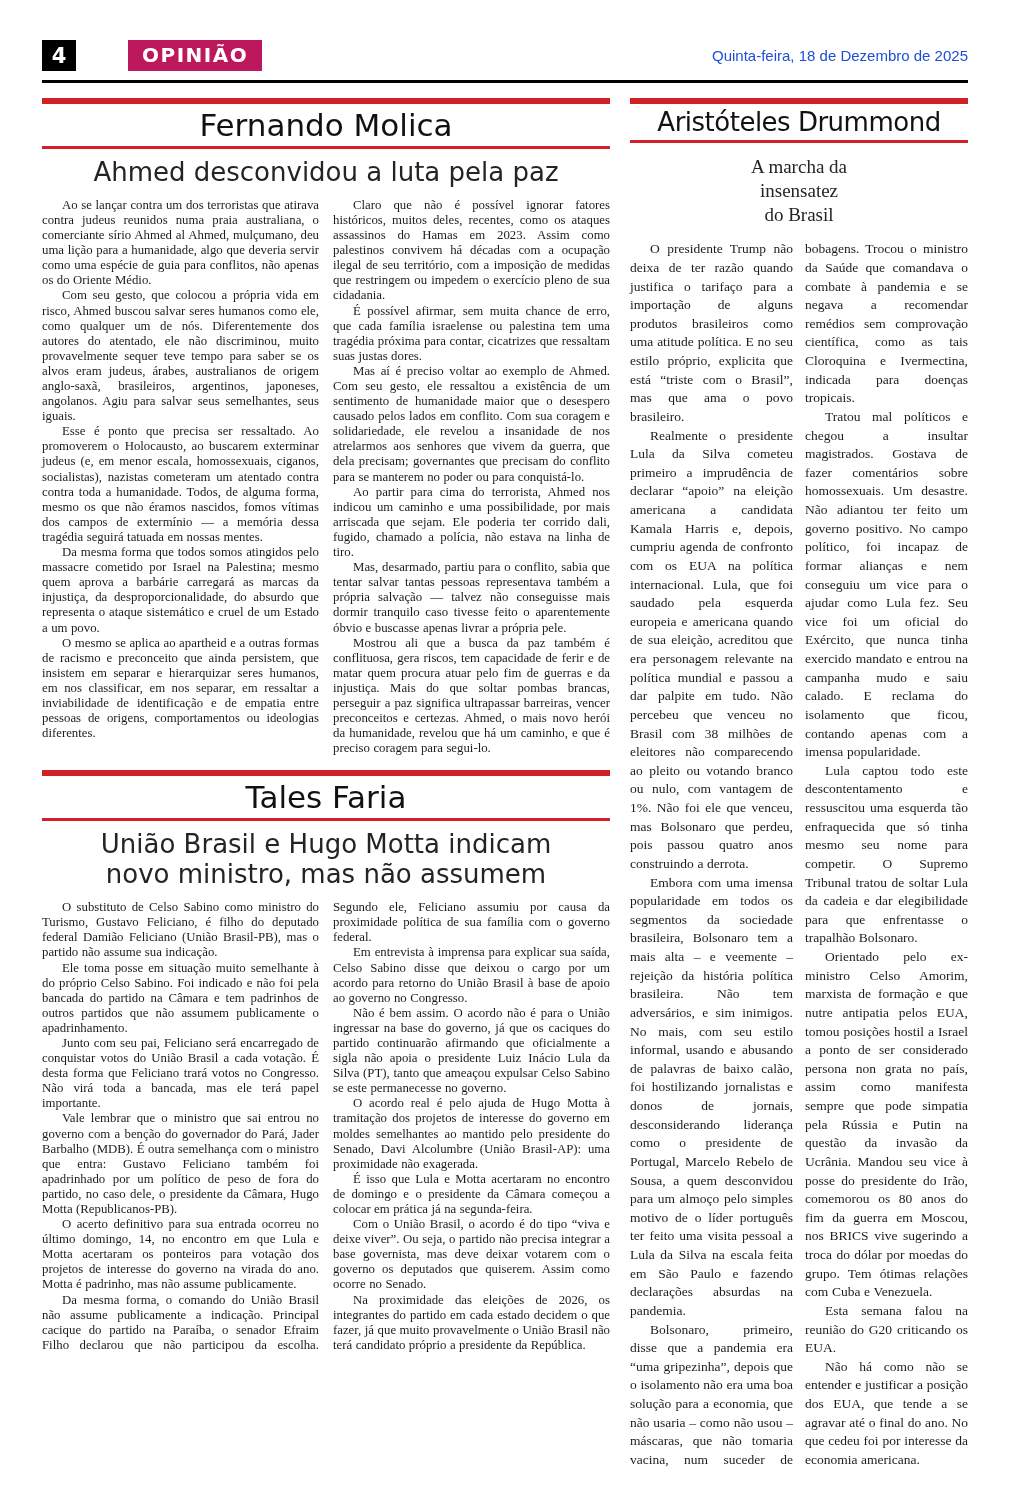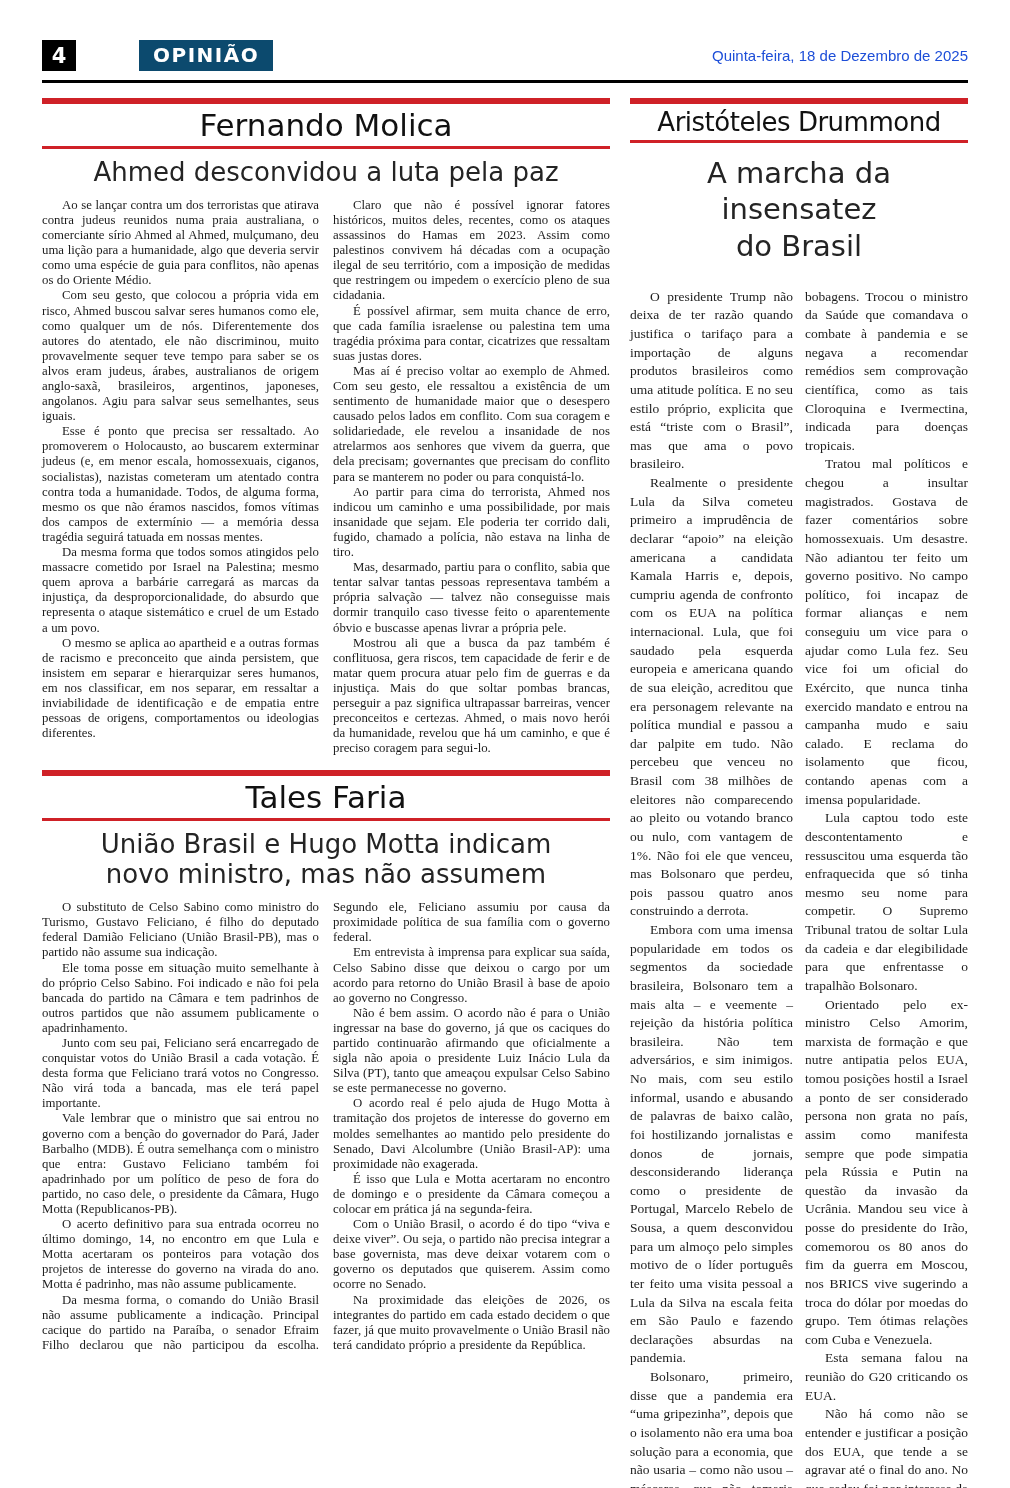--- a/index.html
+++ b/index.html
@@ -6,38 +6,38 @@
   :root { --red:#cf2127; --ink:#1c1c1c; }
   html,body { width:1010px; height:1488px; background:#ffffff; overflow:hidden; }
   body { font-family:"Liberation Serif", serif; color:var(--ink); }
   .page { padding:40px 42px 0 42px; }
 
   
   .header { display:flex; align-items:center; gap:16px; padding-bottom:9px; border-bottom:3px solid #000; }
   .pagenum { background:#000; color:#fff; font-family:"DejaVu Sans", sans-serif; font-weight:700;
              font-size:21px; width:34px; height:31px; display:flex; align-items:center; justify-content:center; }
   .masthead { font-family:"Liberation Serif", serif; font-weight:700; font-size:28px; letter-spacing:.2px; color:#0a0a0a; }
-  .section-box { background:#0c4a6e; color:#fff; font-family:"DejaVu Sans", sans-serif; font-weight:700;
-                 font-size:20px; letter-spacing:1.5px; padding:3px 14px 4px; margin-left:47px; }
+  .section-box { background:#be185d; color:#fff; font-family:"DejaVu Sans", sans-serif; font-weight:700;
+                 font-size:20px; letter-spacing:1.5px; padding:3px 14px 4px; margin-left:36px; }
   .date { margin-left:auto; font-family:"Liberation Sans", sans-serif; font-size:15px; color:#1d4ed8; }
 
   
   .content { display:grid; grid-template-columns:568px 1fr; column-gap:20px; margin-top:15px; }
   .left-zone { display:flex; flex-direction:column; }
 
   
   .red-bar { height:6px; background:var(--red); }
   .author { font-family:"DejaVu Sans", sans-serif; font-weight:400; text-align:center; color:#111; margin-top:3px; }
   .author-left { font-size:31px; }
   .author-right { font-size:26px; letter-spacing:-0.5px; }
   .red-line { height:3px; background:var(--red); margin-top:3px; }
   .headline { font-family:"DejaVu Sans", sans-serif; font-weight:400; text-align:center; color:#242424;
               white-space:pre-line; }
   .headline-left { font-size:26px; line-height:1.15; margin:9px 0 10px; }
-  .headline-right { font-size:29px; line-height:1.25; margin:12px 0 24px; }
+  .headline-right { font-size:19px; line-height:1.25; margin:12px 0 14px;font-family:Liberation Serif, serif; }
 
   
   .body { text-align:justify; hyphens:auto; -webkit-hyphens:auto; word-spacing:.02em; }
   .cols-wide { column-count:2; column-gap:14px; font-size:12.8px; line-height:1.18; }
   .cols-narrow { column-count:2; column-gap:12px; font-size:13.5px; line-height:1.38; }
   .para { text-indent:20px; }
 
   .faria-section { margin-top:14px; }
 </style>
 </head>
@@ -62,21 +62,21 @@
         <h1 class="headline headline-left">Ahmed desconvidou a luta pela paz</h1>
         <div class="body cols-wide">
             <p class="para">Ao se lançar contra um dos terroristas que atirava contra judeus reunidos numa praia australiana, o comerciante sírio Ahmed al Ahmed, mulçumano, deu uma lição para a humanidade, algo que deveria servir como uma espécie de guia para conflitos, não apenas os do Oriente Médio.</p>
             <p class="para">Com seu gesto, que colocou a própria vida em risco, Ahmed buscou salvar seres humanos como ele, como qualquer um de nós. Diferentemente dos autores do atentado, ele não discriminou, muito provavelmente sequer teve tempo para saber se os alvos eram judeus, árabes, australianos de origem anglo-saxã, brasileiros, argentinos, japoneses, angolanos. Agiu para salvar seus semelhantes, seus iguais.</p>
             <p class="para">Esse é ponto que precisa ser ressaltado. Ao promoverem o Holocausto, ao buscarem exterminar judeus (e, em menor escala, homossexuais, ciganos, socialistas), nazistas cometeram um atentado contra contra toda a humanidade. Todos, de alguma forma, mesmo os que não éramos nascidos, fomos vítimas dos campos de extermínio — a memória dessa tragédia seguirá tatuada em nossas mentes.</p>
             <p class="para">Da mesma forma que todos somos atingidos pelo massacre cometido por Israel na Palestina; mesmo quem aprova a barbárie carregará as marcas da injustiça, da desproporcionalidade, do absurdo que representa o ataque sistemático e cruel de um Estado a um povo.</p>
             <p class="para">O mesmo se aplica ao apartheid e a outras formas de racismo e preconceito que ainda persistem, que insistem em separar e hierarquizar seres humanos, em nos classificar, em nos separar, em ressaltar a inviabilidade de identificação e de empatia entre pessoas de origens, comportamentos ou ideologias diferentes.</p>
             <p class="para">Claro que não é possível ignorar fatores históricos, muitos deles, recentes, como os ataques assassinos do Hamas em 2023. Assim como palestinos convivem há décadas com a ocupação ilegal de seu território, com a imposição de medidas que restringem ou impedem o exercício pleno de sua cidadania.</p>
             <p class="para">É possível afirmar, sem muita chance de erro, que cada família israelense ou palestina tem uma tragédia próxima para contar, cicatrizes que ressaltam suas justas dores.</p>
             <p class="para">Mas aí é preciso voltar ao exemplo de Ahmed. Com seu gesto, ele ressaltou a existência de um sentimento de humanidade maior que o desespero causado pelos lados em conflito. Com sua coragem e solidariedade, ele revelou a insanidade de nos atrelarmos aos senhores que vivem da guerra, que dela precisam; governantes que precisam do conflito para se manterem no poder ou para conquistá-lo.</p>
-            <p class="para">Ao partir para cima do terrorista, Ahmed nos indicou um caminho e uma possibilidade, por mais insanidade que sejam. Ele poderia ter corrido dali, fugido, chamado a polícia, não estava na linha de tiro.</p>
+            <p class="para">Ao partir para cima do terrorista, Ahmed nos indicou um caminho e uma possibilidade, por mais arriscada que sejam. Ele poderia ter corrido dali, fugido, chamado a polícia, não estava na linha de tiro.</p>
             <p class="para">Mas, desarmado, partiu para o conflito, sabia que tentar salvar tantas pessoas representava também a própria salvação — talvez não conseguisse mais dormir tranquilo caso tivesse feito o aparentemente óbvio e buscasse apenas livrar a própria pele.</p>
             <p class="para">Mostrou ali que a busca da paz também é conflituosa, gera riscos, tem capacidade de ferir e de matar quem procura atuar pelo fim de guerras e da injustiça. Mais do que soltar pombas brancas, perseguir a paz significa ultrapassar barreiras, vencer preconceitos e certezas. Ahmed, o mais novo herói da humanidade, revelou que há um caminho, e que é preciso coragem para segui-lo.</p>
           </div>
       </section>
 
       <section class="article faria-section">
         <div class="red-bar"></div>
         <h2 class="author author-left">Tales Faria</h2>
         <div class="red-line"></div>
         <h1 class="headline headline-left">União Brasil e Hugo Motta indicam

